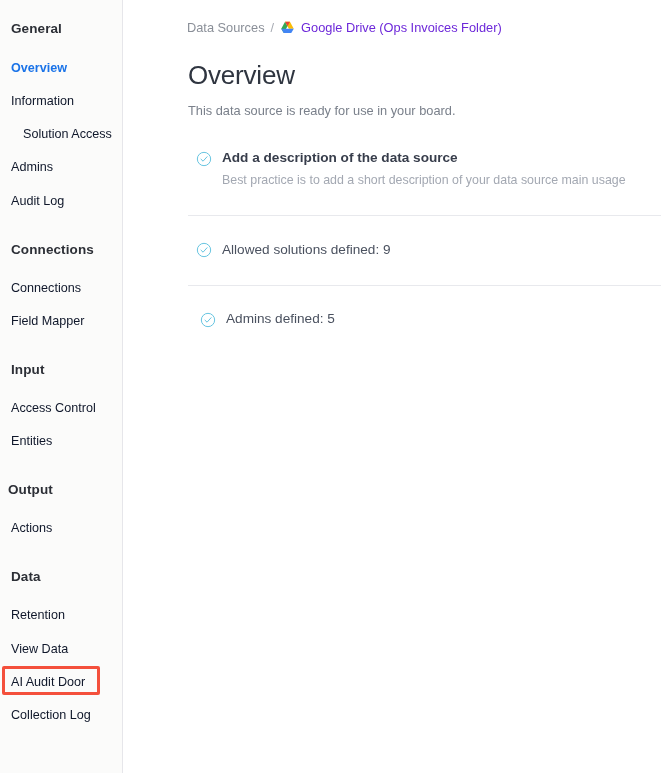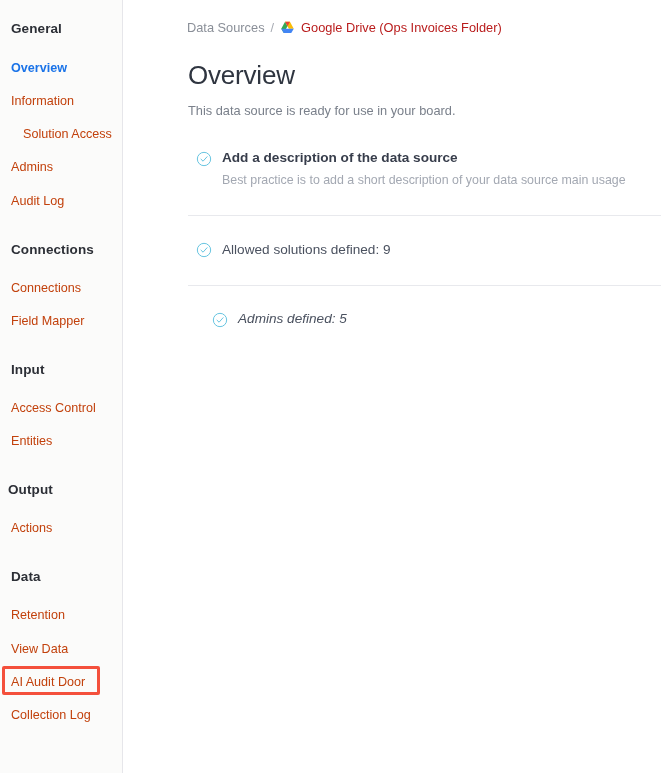--- a/index.html
+++ b/index.html
@@ -35,21 +35,21 @@
     font-size: 13.5px;
     font-weight: bold;
     color: #2c2f36;
     letter-spacing: 0.1px;
     padding: 0 0 0 11px;
     line-height: 1;
   }
 
   .nav-item {
     font-size: 12.6px;
-    color: #c2410c;
+    color: #0f172a;
     line-height: 1;
     padding: 0 0 0 11px;
     cursor: pointer;
     white-space: nowrap;
   }
 
   .nav-item.active { color: #1a73e8; font-weight: bold; }
 
   .highlight-box {
     position: absolute;
@@ -75,21 +75,21 @@
     display: flex;
     align-items: center;
     font-size: 12.8px;
     color: #8a8f98;
     line-height: 1;
     white-space: nowrap;
   }
   .breadcrumb .crumb-link { color: #8a8f98; cursor: pointer; }
   .breadcrumb .crumb-sep { margin: 0 6px; color: #a7abb3; }
   .gdrive-icon { width: 15px; height: 14px; margin-right: 6px; display: inline-block; }
-  .breadcrumb .crumb-current { color: #b91c1c; }
+  .breadcrumb .crumb-current { color: #6d28d9; }
 
   .page-title {
     position: absolute;
     left: 65px;
     top: 62px;
     font-size: 26px;
     color: #2f3540;
     font-weight: normal;
     line-height: 1;
     letter-spacing: -0.2px;
@@ -225,21 +225,21 @@
             <path d="M7.5 12.3 L10.6 15.3 L16.6 8.6" fill="none" stroke="#5bc0de" stroke-width="1.4" stroke-linecap="round" stroke-linejoin="round"></path>
           </svg>
         </span>
         <span class="check-texts">
           <span class="check-title">Allowed solutions defined: 9</span>
         </span>
       </div>
 
       <div class="divider" style="top:135px;"></div>
 
-      <div class="check-row" style="position:absolute; top:161px; left:16px; right:0;font-style:italic;">
+      <div class="check-row" style="position:absolute; top:161px; left:4px; right:0;">
         <span class="check-icon">
           <svg viewBox="0 0 24 24" width="16" height="16" xmlns="http://www.w3.org/2000/svg">
             <circle cx="12" cy="12" r="10" fill="none" stroke="#5bc0de" stroke-width="1.4"></circle>
             <path d="M7.5 12.3 L10.6 15.3 L16.6 8.6" fill="none" stroke="#5bc0de" stroke-width="1.4" stroke-linecap="round" stroke-linejoin="round"></path>
           </svg>
         </span>
         <span class="check-texts">
           <span class="check-title">Admins defined: 5</span>
         </span>
       </div>

